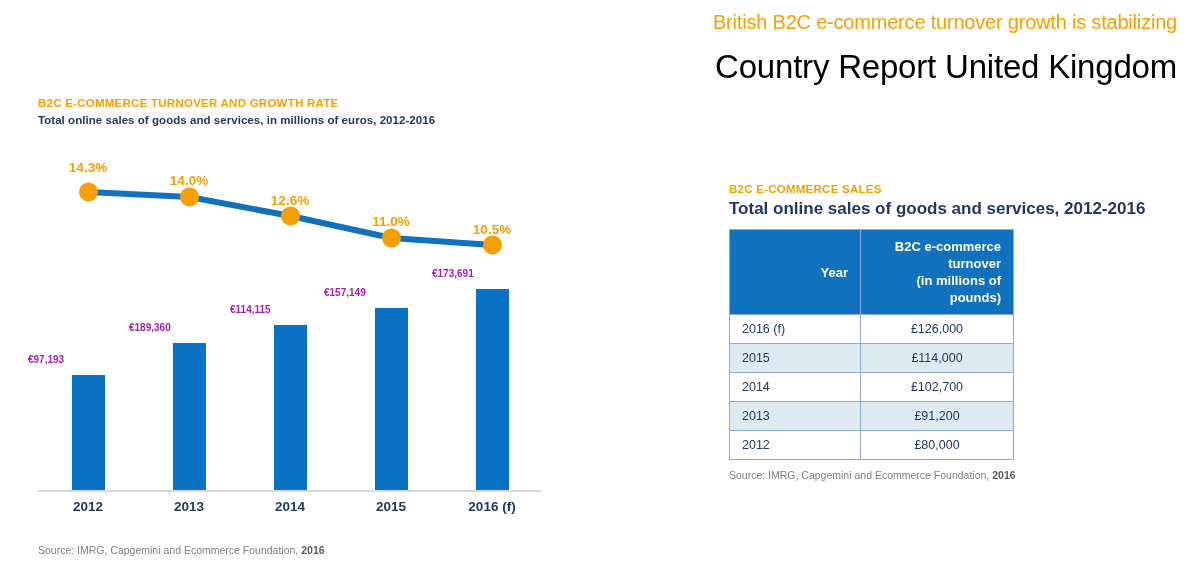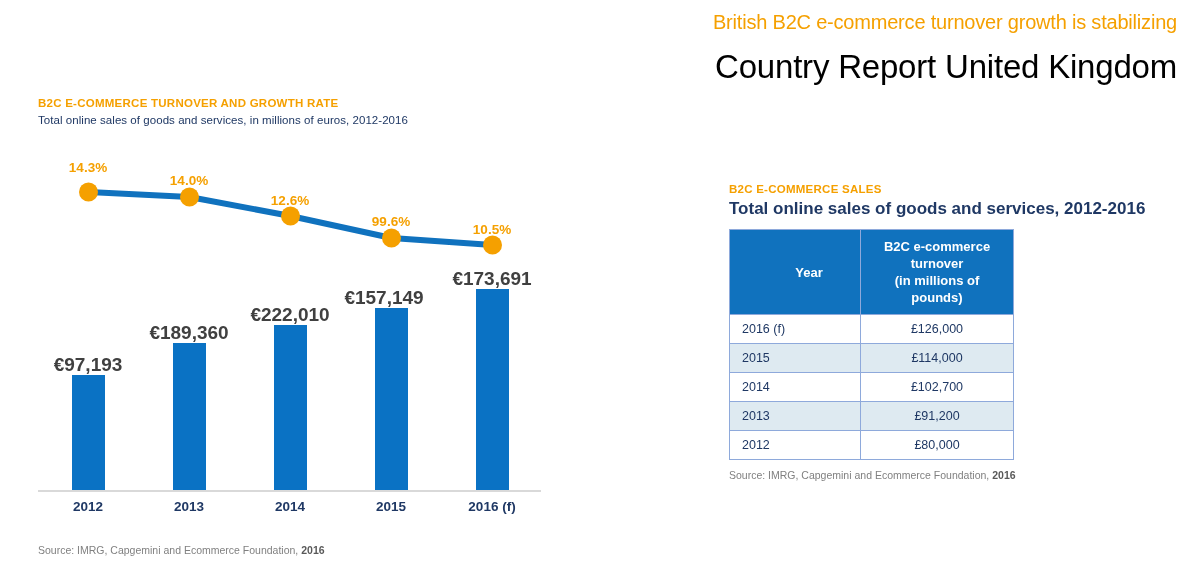--- a/index.html
+++ b/index.html
@@ -64,21 +64,21 @@
     font-weight: bold;
     color: #F5A000;
     letter-spacing: 0.25px;
     white-space: nowrap;
   }
   #chart-subheading {
     position: absolute;
     left: 38px;
     top: 22px;
     font-size: 11.5px;
-    font-weight: normal;
+    font-weight: bold;
     color: #1F3864;
     letter-spacing: 0.05px;
     white-space: nowrap;
   }
 
   #plot-area {
     position: absolute;
     left: 0;
     top: 0;
     width: 700px;
@@ -93,25 +93,24 @@
     background: #D9D9D9;
   }
 
   .bar {
     position: absolute;
     width: 33px;
     background: #0A72C4;
   }
   .bar-label {
     position: absolute;
-    font-size: 19px;
-    font-weight: bold;
-    color: #404040;
-    white-space: nowrap;
-    text-align: center;
+    font-size: 10px;
+    font-weight: bold;
+    color: #a21caf;
+    white-space: nowrap;
     width: 120px;
   }
   .x-tick-label {
     position: absolute;
     top: 407px;
     font-size: 13.5px;
     font-weight: bold;
     color: #1F3864;
     text-align: center;
     width: 120px;
@@ -171,21 +170,21 @@
     margin-top: 10px;
     border-collapse: collapse;
     width: 285px;
     table-layout: fixed;
   }
   #sales-table th {
     background: #1072BE;
     color: #ffffff;
     font-size: 13px;
     font-weight: bold;
-    text-align: center;
+    text-align: right;
     padding: 8px 12px;
     border: 1px solid #8EA9DB;
     line-height: 17px;
     vertical-align: middle;
   }
   #sales-table th.col-year { width: 78px; padding-left: 40px; }
   #sales-table td {
     font-size: 12.5px;
     color: #1F3864;
     padding: 7px 12px;
@@ -222,37 +221,37 @@
     <div id="axis-line"></div>
 
     <div class="bar" style="left:72px;  top:283px; height:115px;"></div>
     <div class="bar" style="left:173px; top:251px; height:147px;"></div>
     <div class="bar" style="left:274px; top:233px; height:165px;"></div>
     <div class="bar" style="left:375px; top:216px; height:182px;"></div>
     <div class="bar" style="left:476px; top:197px; height:201px;"></div>
 
     <div class="bar-label" style="left:28px;  top:262px;">€97,193</div>
     <div class="bar-label" style="left:129px; top:230px;">€189,360</div>
-    <div class="bar-label" style="left:230px; top:212px;">€222,010</div>
+    <div class="bar-label" style="left:230px; top:212px;">€114,115</div>
     <div class="bar-label" style="left:324px; top:195px;">€157,149</div>
     <div class="bar-label" style="left:432px; top:176px;">€173,691</div>
 
     <svg id="line-svg" viewBox="0 0 700 440" preserveAspectRatio="none">
       <polyline points="88.5,100 189.5,105 290.5,124 391.5,146 492.5,153" fill="none" stroke="#1072BE" stroke-width="6" stroke-linejoin="round" stroke-linecap="round"></polyline>
       <circle cx="88.5" cy="100" r="9.5" fill="#F5A000"></circle>
       <circle cx="189.5" cy="105" r="9.5" fill="#F5A000"></circle>
       <circle cx="290.5" cy="124" r="9.5" fill="#F5A000"></circle>
       <circle cx="391.5" cy="146" r="9.5" fill="#F5A000"></circle>
       <circle cx="492.5" cy="153" r="9.5" fill="#F5A000"></circle>
     </svg>
 
     <div class="pct-label" style="left:28px;  top:68px;">14.3%</div>
     <div class="pct-label" style="left:129px; top:81px;">14.0%</div>
     <div class="pct-label" style="left:230px; top:101px;">12.6%</div>
-    <div class="pct-label" style="left:331px; top:122px;">99.6%</div>
+    <div class="pct-label" style="left:331px; top:122px;">11.0%</div>
     <div class="pct-label" style="left:432px; top:130px;">10.5%</div>
 
     <div class="x-tick-label" style="left:28px;">2012</div>
     <div class="x-tick-label" style="left:129px;">2013</div>
     <div class="x-tick-label" style="left:230px;">2014</div>
     <div class="x-tick-label" style="left:331px;">2015</div>
     <div class="x-tick-label" style="left:432px;">2016 (f)</div>
   </div>
 
   <div id="chart-source"><span>Source: IMRG, Capgemini and Ecommerce Foundation, </span><b>2016</b></div>

